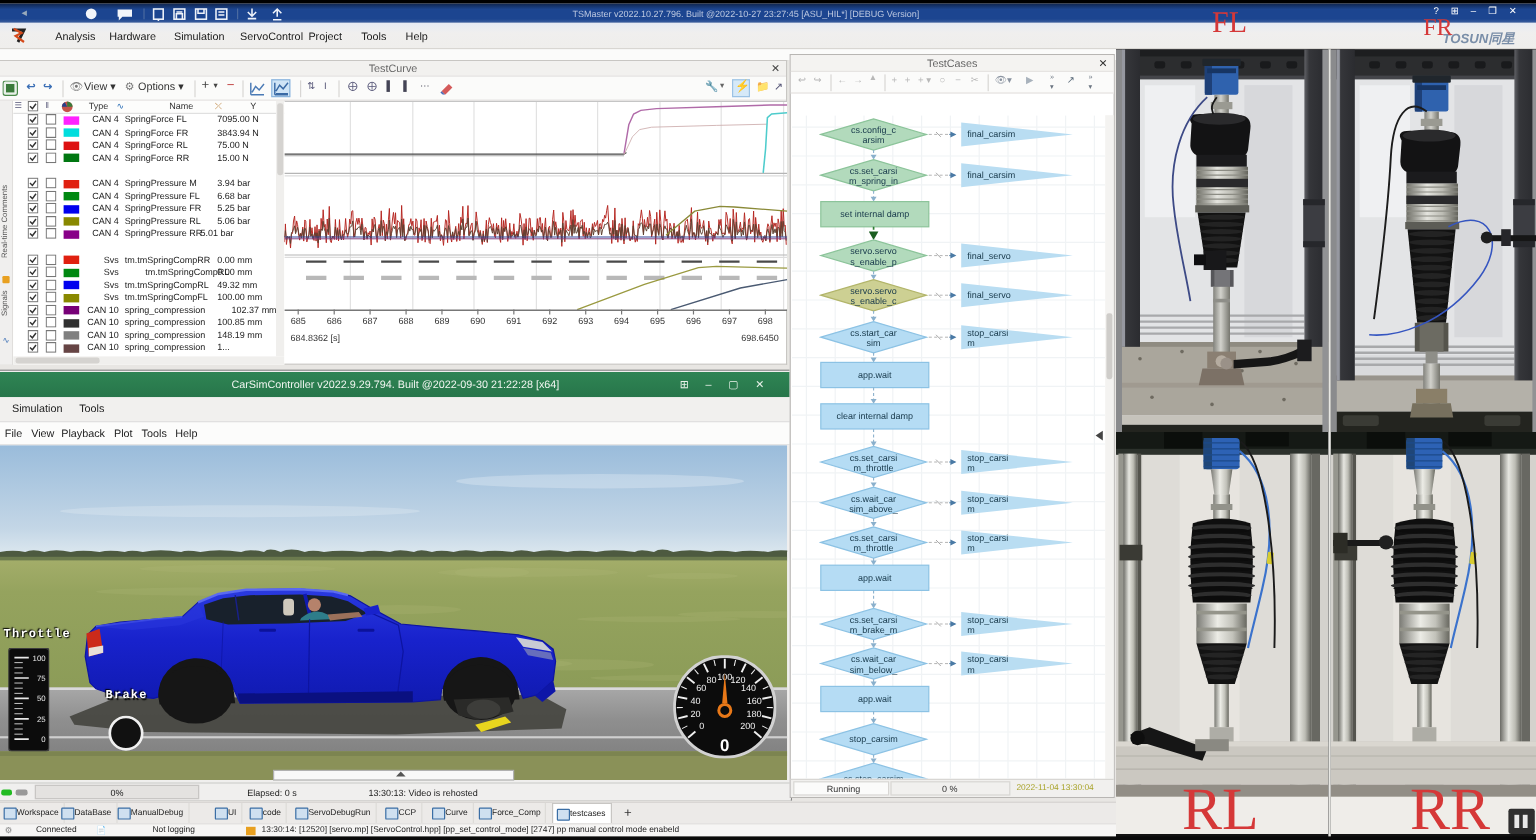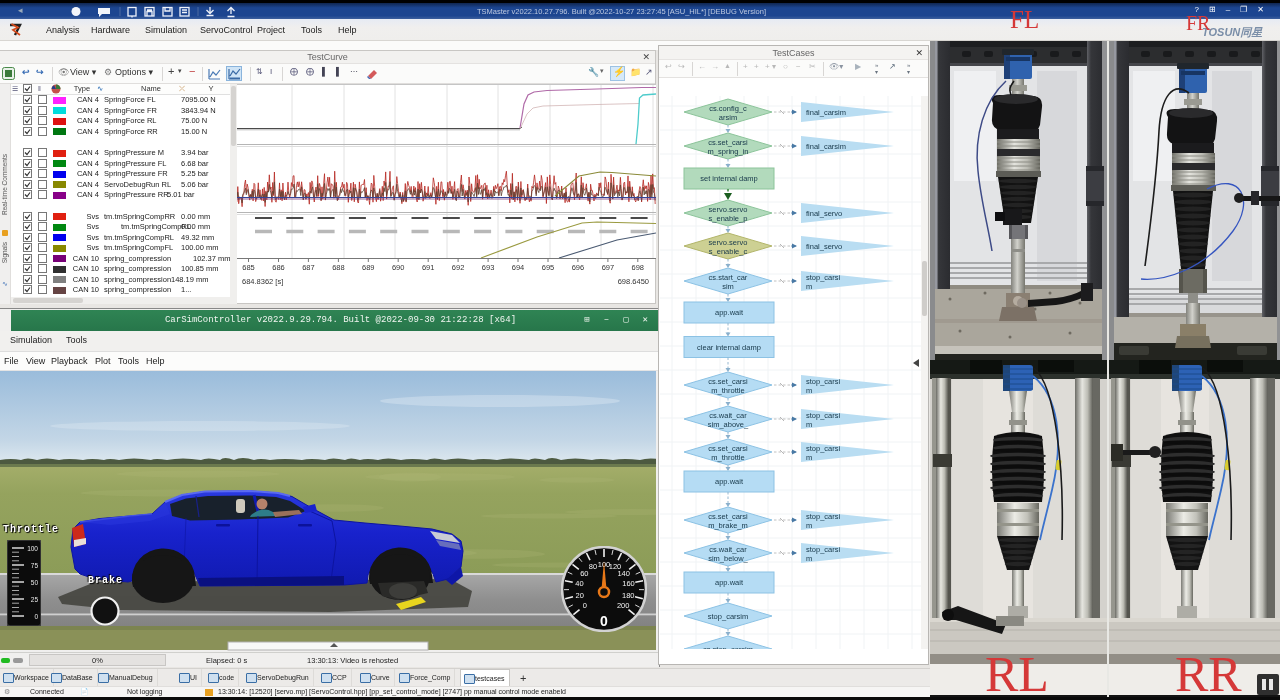--- a/index.html
+++ b/index.html
@@ -29,21 +29,21 @@
 #tctable { left:11px; top:33px; width:226px; height:220px; background:#fff; overflow:hidden; }
 .trow { position:absolute; left:0; width:226px; height:10.5px; font-size:7.5px; color:#222; }
 .trow span { position:absolute; top:0; line-height:10.5px; white-space:nowrap; }
 .trow .cb svg { vertical-align:-1px; }
 .thead { color:#333; height:11px; border-bottom:1px solid #e0e0e0; background:#fdfdfc; }
 .swatch { width:13px; height:7px; top:1.5px !important; }
 #tcchart { left:237px; top:33px; width:419px; height:219px; }
 
 
 #cswin { left:0; top:308px; width:660px; height:359px; background:#f0efee; border:1px solid #888; border-left:none; }
-#cstitle { left:11px; top:1px; width:659px; height:21px; background:linear-gradient(#2f8454,#27764a); color:#f0f5f0; font-size:9px; text-align:center; line-height:21px;font-family:Liberation Mono, monospace; }
+#cstitle { left:0; top:1px; width:659px; height:21px; background:linear-gradient(#2f8454,#27764a); color:#f0f5f0; font-size:9px; text-align:center; line-height:21px; }
 #cstitle .wbtn { position:absolute; right:8px; top:0; letter-spacing:14px; font-size:9px; color:#eaf2ea; }
 #csmenu1 { left:0; top:22px; width:659px; height:21px; background:#f1f0ee; border-bottom:1px solid #ddd; font-size:9px; color:#222; }
 #csmenu2 { left:0; top:43px; width:659px; height:19px; background:#fcfcfb; border-bottom:1px solid #e4e4e4; font-size:9px; color:#222; }
 #csmenu1 span, #csmenu2 span { position:absolute; top:4px; }
 #csview { left:0; top:62px; width:656px; height:281px; }
 #csstatus { left:0; top:343px; width:659px; height:15px; background:#f0efee; border-top:1px solid #d0d0cd; font-size:7.5px; color:#222; }
 #csstatus span { position:absolute; top:3px; }
 
 
 .hud { position:absolute; color:#fff; font-family:"Liberation Mono", monospace; font-weight:bold; text-shadow:1px 1px 1px #000, -1px -1px 1px #000; }
@@ -318,21 +318,21 @@
                 <path d="M2 4.5 L4 6.5 L7 2.5" stroke="#333" stroke-width="1.2" fill="none"></path>
               </svg></span>
           </span>
           <span style="left:27px;width:12px">
             <span class="cb"><svg width="9" height="9" viewBox="0 0 9 9">
                 <rect x="0.5" y="0.5" width="8" height="8" fill="#fff" stroke="#777"></rect>
               </svg></span>
           </span>
           <span class="swatch" style="left:42px;background:#888800"></span>
           <span style="left:56px;width:32px;text-align:right">CAN 4</span>
-          <span style="left:93px;width:86px">ServoDebugRun  RL</span>
+          <span style="left:93px;width:86px">SpringPressure  RL</span>
           <span style="left:170px;width:44px">5.06 bar</span>
         </div>
 <div class="trow" style="top:106.0px">
           <span style="left:12px;width:12px">
             <span class="cb"><svg width="9" height="9" viewBox="0 0 9 9">
                 <rect x="0.5" y="0.5" width="8" height="8" fill="#fff" stroke="#777"></rect>
                 <path d="M2 4.5 L4 6.5 L7 2.5" stroke="#333" stroke-width="1.2" fill="none"></path>
               </svg></span>
           </span>
           <span style="left:27px;width:12px">
@@ -455,21 +455,21 @@
               </svg></span>
           </span>
           <span style="left:27px;width:12px">
             <span class="cb"><svg width="9" height="9" viewBox="0 0 9 9">
                 <rect x="0.5" y="0.5" width="8" height="8" fill="#fff" stroke="#777"></rect>
               </svg></span>
           </span>
           <span class="swatch" style="left:42px;background:#808080"></span>
           <span style="left:56px;width:32px;text-align:right">CAN 10</span>
           <span style="left:93px;width:86px">spring_compression</span>
-          <span style="left:160px;width:48px">148.19 mm</span>
+          <span style="left:170px;width:48px">148.19 mm</span>
         </div>
 <div class="trow" style="top:201.0px">
           <span style="left:12px;width:12px">
             <span class="cb"><svg width="9" height="9" viewBox="0 0 9 9">
                 <rect x="0.5" y="0.5" width="8" height="8" fill="#fff" stroke="#777"></rect>
                 <path d="M2 4.5 L4 6.5 L7 2.5" stroke="#333" stroke-width="1.2" fill="none"></path>
               </svg></span>
           </span>
           <span style="left:27px;width:12px">
             <span class="cb"><svg width="9" height="9" viewBox="0 0 9 9">
@@ -954,20 +954,27 @@
 <line x1="68" y1="533" x2="68" y2="537" stroke="#8ab0cc" stroke-width="0.9" stroke-dasharray="2.5,2"></line>
           <path d="M65.5 536 L68 540 L70.5 536 Z" fill="#8ab0cc"></path>
 <polygon points="24,553 68,540 112,553 68,566" fill="#b5dcf4" stroke="#8cc2e4" stroke-width="1"></polygon>
           <text x="68" y="555.5" font-size="7.5" fill="#17384a" text-anchor="middle">cs.stop_carsim</text>
     </svg>
   </div>
   <div class="abs" id="tsscroll">
         <div class="thumb"></div>
       </div>
   <div class="abs" style="left:254px;top:313px;width:0;height:0;border-top:4px solid transparent;border-bottom:4px solid transparent;border-right:6px solid #444"></div>
+  <div class="abs" id="tsstatus">
+    <span class="abs" style="left:2px;top:1px;width:80px;height:12px;background:#fbfbfa;border:1px solid #d8d6d3"></span>
+    <span style="left:30px">Running</span>
+    <span class="abs" style="left:83px;top:1px;width:100px;height:12px;background:#f1f0ee;border:1px solid #d8d6d3"></span>
+    <span style="left:126px">0 %</span>
+    <span style="left:188px;color:#a8a226;white-space:nowrap;font-size:7px">2022-11-04 13:30:04</span>
+  </div>
 </div>
 
 <div class="abs" id="cams">
   <div class="cam" style="left:0;top:0;width:177px;height:319px"><svg width="177" height="319">
           <defs>
             <linearGradient id="cylfl" x1="0" y1="0" x2="1" y2="0">
               <stop offset="0" stop-color="#6e6e66"></stop>
               <stop offset="0.4" stop-color="#e4e4de"></stop>
               <stop offset="0.7" stop-color="#bcbcb4"></stop>
               <stop offset="1" stop-color="#64645c"></stop>

